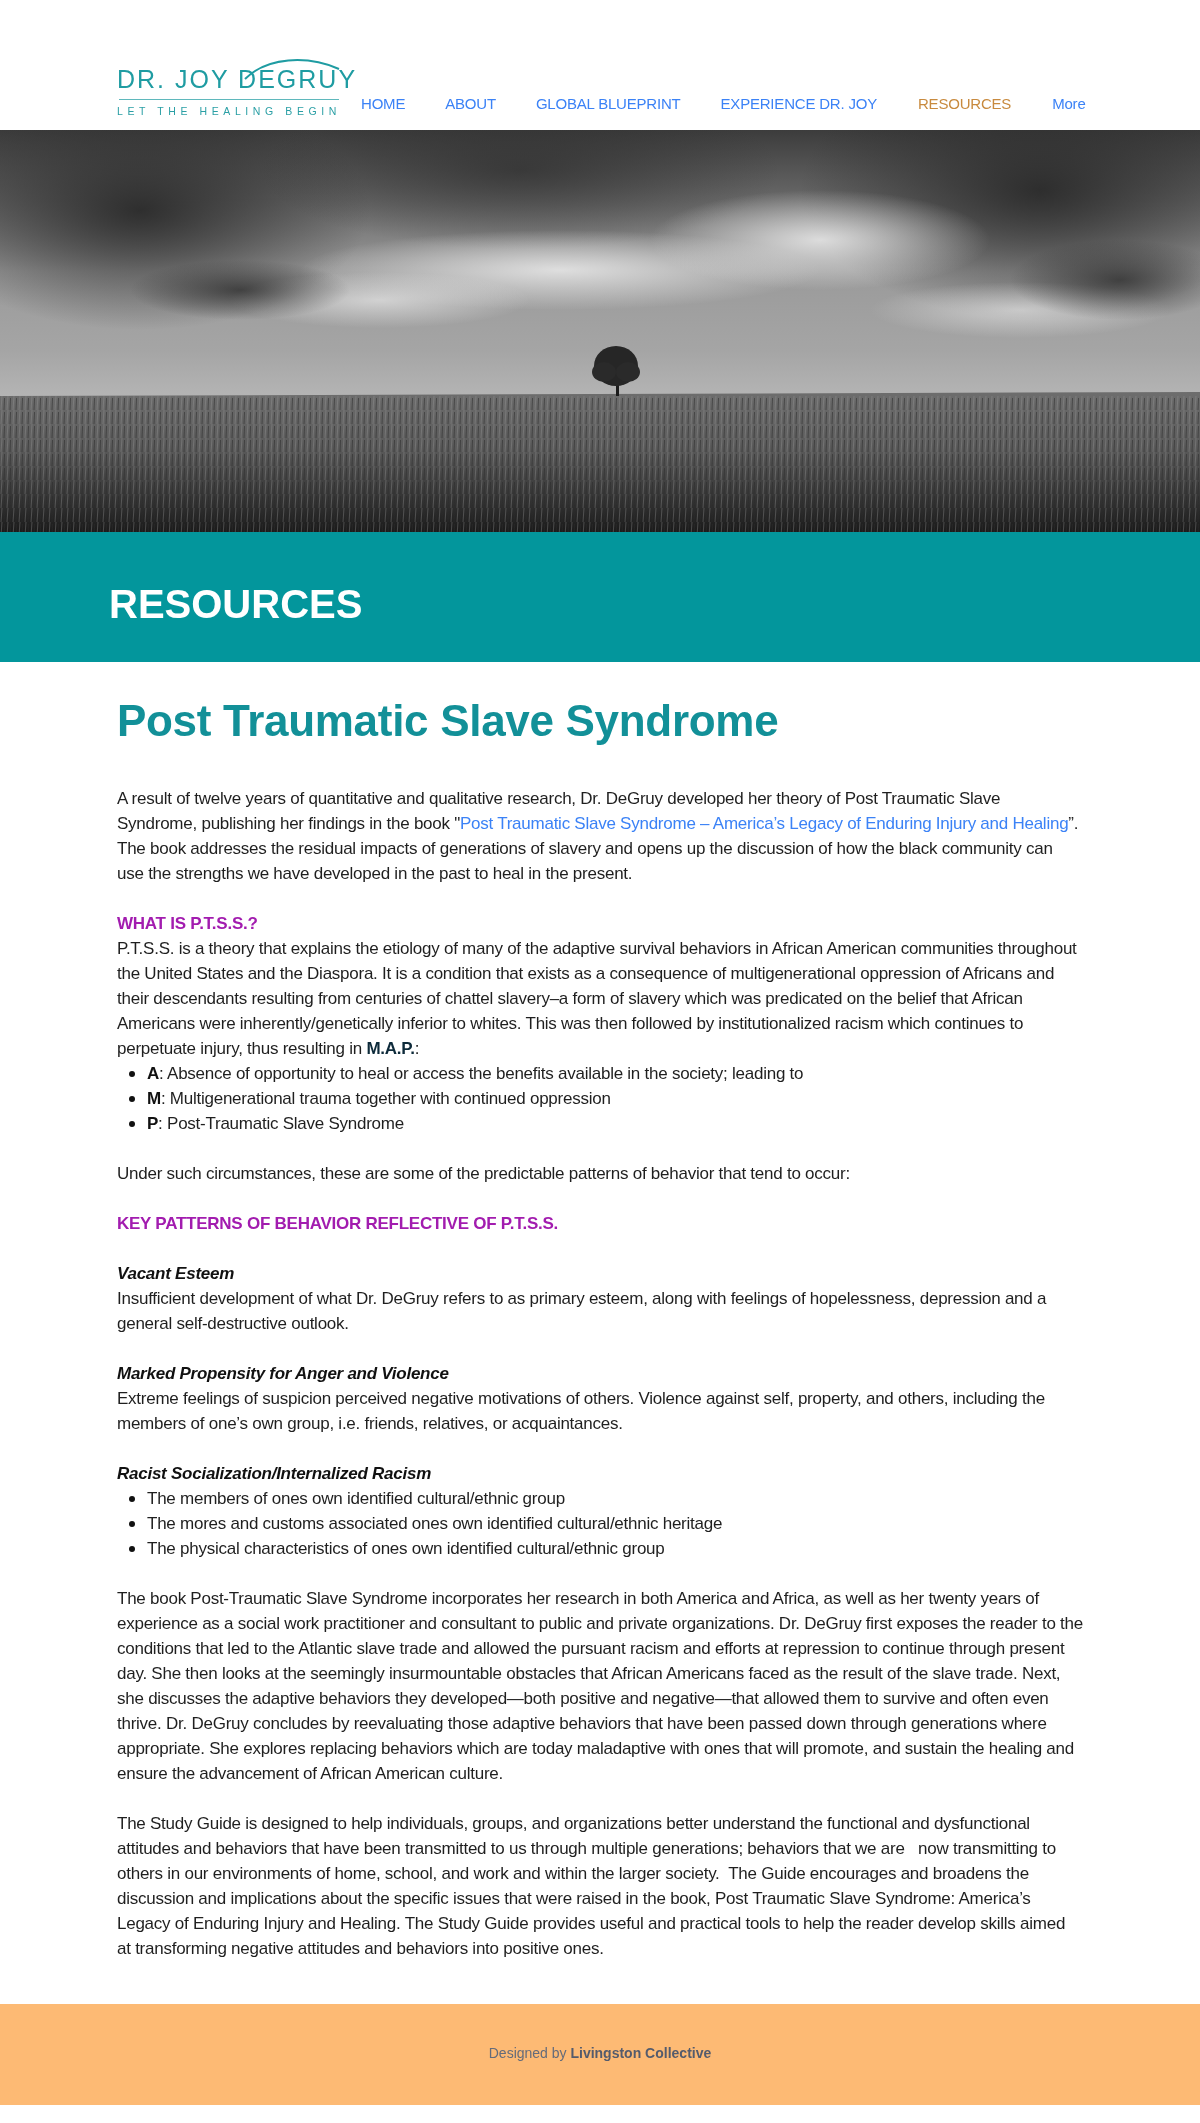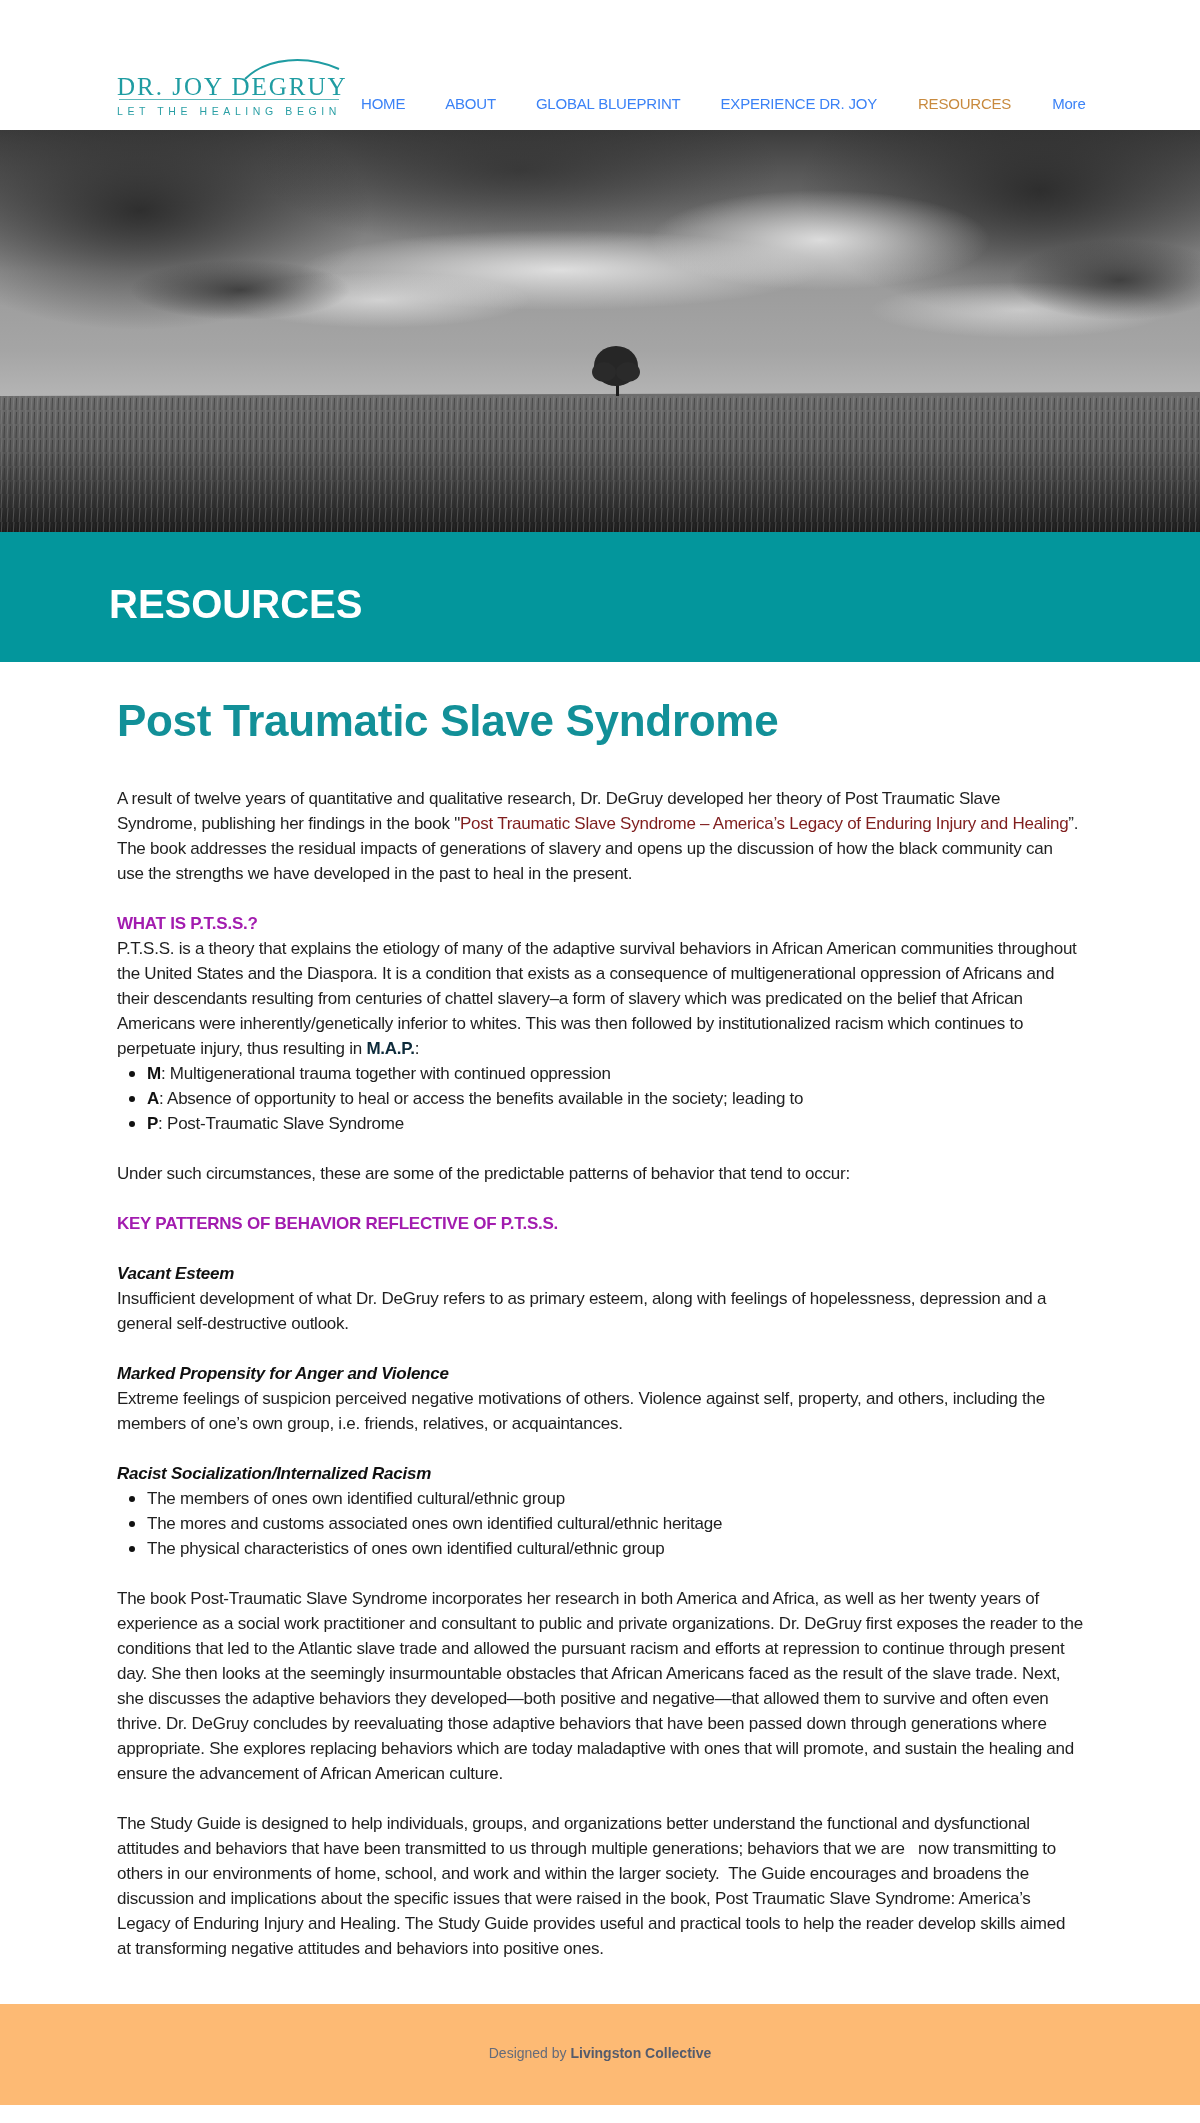--- a/index.html
+++ b/index.html
@@ -3,22 +3,22 @@
 <meta charset="utf-8">
 <style>
   * { box-sizing: border-box; margin: 0; padding: 0; }
   html, body { width: 1200px; background: #ffffff; }
   body { font-family: "Liberation Sans", "DejaVu Sans", sans-serif; color: #1f1f1f; }
 
   
   .header { position: relative; height: 130px; background: #fff; }
   .logo { position: absolute; left: 117px; top: 55px; width: 225px; height: 65px; }
   .logo-arc { position: absolute; left: 0; top: 0; width: 225px; height: 32px; }
-  .logo-name { position: absolute; left: 0; top: 18px; width: 225px; text-align: center;
-    font-family: Liberation Serif, serif; font-size: 25px; letter-spacing: 2px;
+  .logo-name { position: absolute; left: 0; top: 10px; width: 225px; text-align: center;
+    font-family: Liberation Sans, sans-serif; font-size: 25px; letter-spacing: 2px;
     color: #1f9ca2; white-space: nowrap; }
   .logo-rule { position: absolute; left: 2px; top: 44px; width: 220px; height: 1px; background: #5fb8bc; }
   .logo-tag { position: absolute; left: 0; top: 50px; width: 225px; text-align: left;
     font-size: 10.5px; letter-spacing: 4.6px; color: #2a9fa5; white-space: nowrap; }
 
   .nav { position: absolute; top: 95px; left: 361px; display: flex; }
   .nav a { display: block; font-size: 15px; color: #3b82f6; text-decoration: none; white-space: nowrap;
     letter-spacing: -0.2px; }
   .nav a.active { color: #c88a3e; }
 
@@ -30,21 +30,21 @@
   
   .banner { height: 130px; background: #03969c; position: relative; }
   .banner-title { position: absolute; left: 109px; top: 50px; color: #fff; font-weight: bold;
     font-size: 40px; letter-spacing: 0px; }
 
   
   .content { padding: 0 117px; }
   .page-title { margin-top: 34px; font-size: 44px; font-weight: bold; color: #129098; letter-spacing: -0.3px; }
   p, li, .section-title, .sub-title { font-size: 17px; line-height: 25px; letter-spacing: -0.25px; }
   .p-intro { margin-top: 40px; }
-  .link { color: #7f1d1d; text-decoration: none; }
+  .link { color: #3b82f6; text-decoration: none; }
   .section-title { color: #a21caf; font-weight: bold; }
   .sub-title { font-weight: bold; color: #111; font-style: italic; }
   .gap { height: 25px; }
   ul { list-style: none; }
   ul li { position: relative; padding-left: 30px; }
   ul li::before { content: ""; position: absolute; left: 12px; top: 10px; width: 6px; height: 6px;
     border-radius: 50%; background: #111; }
   b { font-weight: bold; color: #111; }
   .map-b { color: #0d2a3a; }
 
@@ -133,22 +133,22 @@
 
 <main class="content">
   <h2 class="page-title">Post Traumatic Slave Syndrome</h2>
 
   <p class="p-intro"><span>A result of twelve years of quantitative and qualitative research, Dr. DeGruy developed her theory of Post Traumatic Slave Syndrome, publishing her findings in the book "</span><a href="#" class="link">Post Traumatic Slave Syndrome – America’s Legacy of Enduring Injury and Healing</a><span>”. The book addresses the residual impacts of generations of slavery and opens up the discussion of how the black community can use the strengths we have developed in the past to heal in the present.</span></p>
 
   <div class="gap"></div>
   <div class="section-title">WHAT IS P.T.S.S.?</div>
   <p><span>P.T.S.S. is a theory that explains the etiology of many of the adaptive survival behaviors in African American communities throughout the United States and the Diaspora. It is a condition that exists as a consequence of multigenerational oppression of Africans and their descendants resulting from centuries of chattel slavery–a form of slavery which was predicated on the belief that African Americans were inherently/genetically inferior to whites. This was then followed by institutionalized racism which continues to perpetuate injury, thus resulting in </span><b class="map-b">M.A.P.</b><span>:</span></p>
   <ul>
+    <li><b>A</b><span>: Absence of opportunity to heal or access the benefits available in the society; leading to</span></li>
     <li><b>M</b><span>: Multigenerational trauma together with continued oppression</span></li>
-    <li><b>A</b><span>: Absence of opportunity to heal or access the benefits available in the society; leading to</span></li>
     <li><b>P</b><span>: Post-Traumatic Slave Syndrome</span></li>
   </ul>
 
   <div class="gap"></div>
   <p>Under such circumstances, these are some of the predictable patterns of behavior that tend to occur:</p>
 
   <div class="gap"></div>
   <div class="section-title">KEY PATTERNS OF BEHAVIOR REFLECTIVE OF P.T.S.S.</div>
 
   <div class="gap"></div>

